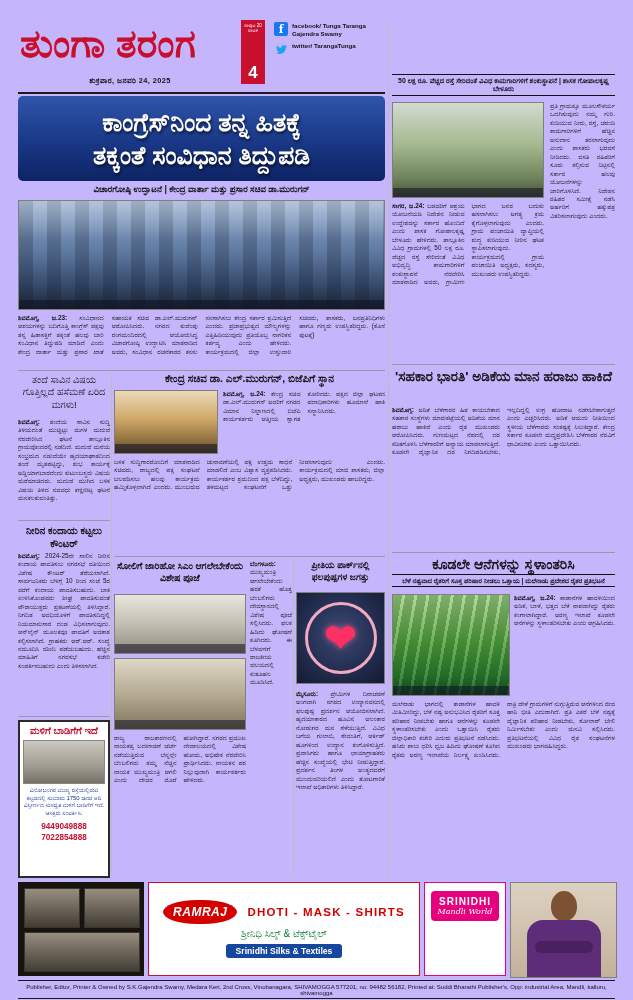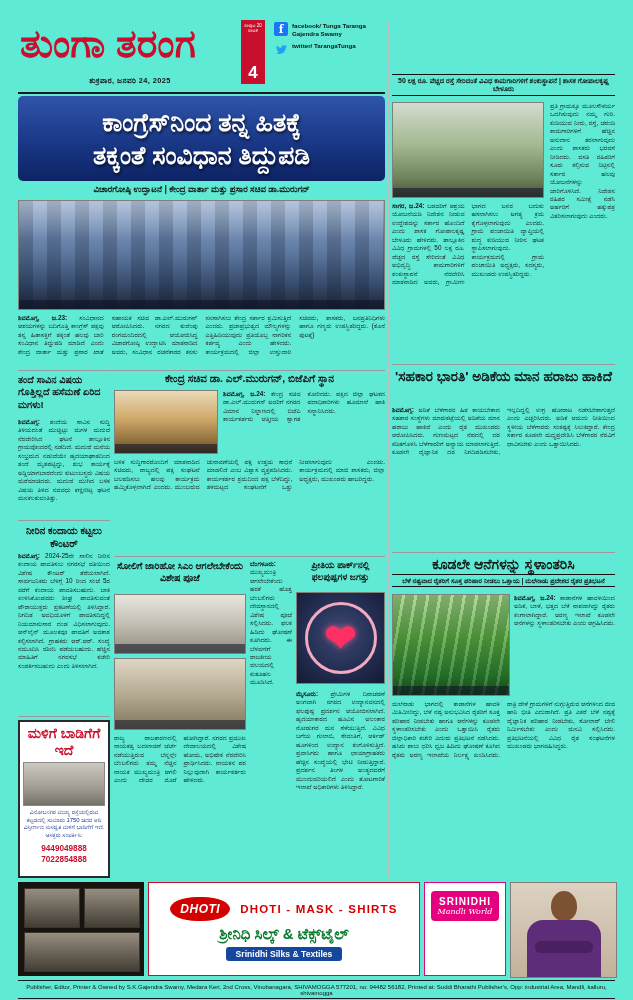--- a/index.html
+++ b/index.html
@@ -1,16 +1,16 @@
 <!DOCTYPE html>
 <html><head>
 <meta charset="utf-8">
 <style>
   html,body{margin:0;padding:0;background:#e8e8e8;}
-  .page{position:relative;width:633px;height:1000px;background:#5eead4;margin:0 auto;
+  .page{position:relative;width:633px;height:1000px;background:#c4b5fd;margin:0 auto;
         font-family:"Liberation Sans","DejaVu Sans",sans-serif;color:#141414;overflow:hidden;}
   .abs{position:absolute;box-sizing:border-box;}
   .bt{font-size:6.4px;line-height:1.32;text-align:justify;overflow:hidden;}
   .dl{font-weight:bold;}
   .cols2{column-count:2;column-gap:7px;}
   .cols3{column-count:3;column-gap:7px;}
   .cols4{column-count:4;column-gap:8px;}
   .hr{background:#9a9a9a;height:1px;}
   .vr{background:#bdbdbd;width:1px;}
 
@@ -49,26 +49,26 @@
   .r2{left:18px;top:520px;width:92px;}
   .r3{left:18px;top:716px;width:92px;}
   .r4{left:114px;top:556px;width:271px;}
   .r5{left:392px;top:364px;width:223px;}
   .r6{left:392px;top:552px;width:223px;}
   .v1{left:111px;top:372px;height:506px;}
   .v2{left:293px;top:560px;height:318px;}
   .v3{left:388px;top:22px;height:856px;}
 
   
-  .widow-h{left:18px;top:374px;width:92px;font-size:9.6px;font-weight:bold;line-height:1.3;}
+  .widow-h{left:18px;top:374px;width:92px;font-size:9.6px;font-weight:normal;text-align:center;line-height:1.3;}
   .widow-b{left:18px;top:418px;width:92px;height:100px;}
   .water-h{left:18px;top:524px;width:92px;font-size:10px;font-weight:bold;text-align:center;line-height:1.3;}
   .water-b{left:18px;top:552px;width:92px;height:162px;}
   .rental{left:18px;top:720px;width:92px;height:158px;border:2px solid #2b2b2b;background:#fff;padding:3px;display:flex;flex-direction:column;gap:3px;}
-  .rental-title{color:#c8102e;font-weight:bold;font-size:14px;text-align:center;}
+  .rental-title{color:#c8102e;font-weight:bold;font-size:10px;text-align:center;}
   .rental-photo{height:42px;border:1px solid #888;background:linear-gradient(180deg,#ccc8bf 0%,#a09c91 60%,#767168 100%);}
   .rental-body{font-size:5.9px;line-height:1.3;color:#14308a;text-align:center;}
   .rental-ph{color:#c8102e;font-weight:bold;font-size:8.2px;text-align:center;line-height:1.35;}
 
   
   .min-h{left:114px;top:372px;width:271px;font-size:10.4px;font-weight:bold;text-align:center;line-height:1.25;}
   .min-photo{left:114px;top:390px;width:104px;height:64px;
       background:linear-gradient(180deg,#ead9b8 0%,#cfa868 45%,#90703e 80%,#5c4628 100%);}
   .min-side{left:223px;top:390px;width:162px;height:64px;}
   .min-b{left:114px;top:458px;width:271px;height:96px;}
@@ -114,21 +114,21 @@
   .col-ph{position:absolute;border:1px solid #3a342c;background:linear-gradient(180deg,#978e80 0%,#645d52 60%,#423d35 100%);}
   .col-ph.a{left:6px;top:6px;width:54px;height:38px;}
   .col-ph.b{left:66px;top:6px;width:54px;height:38px;}
   .col-ph.c{left:6px;top:50px;width:114px;height:38px;}
   .ramraj{left:148px;top:882px;width:272px;height:94px;background:#fff;border:1px solid #c8102e;
           display:flex;flex-direction:column;align-items:center;justify-content:center;gap:4px;}
   .ram-row{display:flex;align-items:center;gap:10px;}
   .ramraj-logo{background:#d40000;color:#fff;font-style:italic;font-weight:bold;font-size:12px;
                padding:5px 10px;border-radius:50%/55%;letter-spacing:.5px;}
   .dhoti{color:#d40000;font-weight:bold;font-size:11.5px;letter-spacing:1.2px;}
-  .store-kn{color:#0a7a2f;font-weight:bold;font-size:15px;}
+  .store-kn{color:#0a7a2f;font-weight:normal;font-size:10px;}
   .store-en{background:#15479e;color:#fff;font-weight:bold;font-size:8.6px;padding:2px 10px;border-radius:3px;}
   .srin{left:424px;top:882px;width:82px;height:94px;background:#fff;border:1px solid #e5007e;
         display:flex;flex-direction:column;align-items:center;padding-top:8px;gap:2px;}
   .srin-box{background:#e5007e;color:#fff;border-radius:4px;text-align:center;padding:5px 6px;width:68px;box-sizing:border-box;}
   .sri-l1{font-weight:bold;font-size:10px;letter-spacing:1px;}
   .sri-l2{font-style:italic;font-size:8px;font-family:"DejaVu Serif",serif;}
   .man{left:510px;top:882px;width:105px;height:94px;overflow:hidden;position:absolute;border:1px solid #80807a;
        background:linear-gradient(180deg,#ddd2c2 0%,#c3b19b 100%);}
   .man-head{position:absolute;left:50%;transform:translateX(-50%);top:8px;width:26px;height:30px;border-radius:50% 50% 46% 46%;background:#7d5233;}
   .man-body{position:absolute;left:50%;transform:translateX(-50%);top:37px;width:74px;height:58px;border-radius:16px 16px 0 0;background:#5e2d79;}
@@ -276,21 +276,21 @@
   <div class="abs bt cols2 el-b">ಮಲೆನಾಡು ಭಾಗದಲ್ಲಿ ಕಾಡಾನೆಗಳ ಹಾವಳಿ ಮಿತಿಮೀರಿದ್ದು, ಬೆಳೆ ನಷ್ಟ ಅನುಭವಿಸಿದ ರೈತರಿಗೆ ಸೂಕ್ತ ಪರಿಹಾರ ನೀಡಬೇಕು ಹಾಗೂ ಆನೆಗಳನ್ನು ಕೂಡಲೇ ಸ್ಥಳಾಂತರಿಸಬೇಕು ಎಂದು ಒತ್ತಾಯಿಸಿ ರೈತರು ಜಿಲ್ಲಾಧಿಕಾರಿ ಕಚೇರಿ ಎದುರು ಪ್ರತಿಭಟನೆ ನಡೆಸಿದರು. ಹಸಿರು ಶಾಲು ಧರಿಸಿ ಧ್ವಜ ಹಿಡಿದು ಘೋಷಣೆ ಕೂಗಿದ ರೈತರು ಅರಣ್ಯ ಇಲಾಖೆಯ ನಿರ್ಲಕ್ಷ್ಯ ಖಂಡಿಸಿದರು. ರಾತ್ರಿ ವೇಳೆ ಗ್ರಾಮಗಳಿಗೆ ನುಗ್ಗುತ್ತಿರುವ ಆನೆಗಳಿಂದ ಜೀವ ಹಾನಿ ಭೀತಿ ಎದುರಾಗಿದೆ. ಪ್ರತಿ ಎಕರೆ ಬೆಳೆ ನಷ್ಟಕ್ಕೆ ವೈಜ್ಞಾನಿಕ ಪರಿಹಾರ ನೀಡಬೇಕು, ಸೋಲಾರ್ ಬೇಲಿ ನಿರ್ಮಿಸಬೇಕು ಎಂದು ಮನವಿ ಸಲ್ಲಿಸಿದರು. ಪ್ರತಿಭಟನೆಯಲ್ಲಿ ವಿವಿಧ ರೈತ ಸಂಘಟನೆಗಳ ಮುಖಂಡರು ಭಾಗವಹಿಸಿದ್ದರು.</div>
 
   <div class="abs collage">
     <div class="col-ph a"></div>
     <div class="col-ph b"></div>
     <div class="col-ph c"></div>
   </div>
 
   <div class="abs ramraj">
     <div class="ram-row">
-      <span class="ramraj-logo">DHOTI</span>
+      <span class="ramraj-logo">RAMRAJ</span>
       <span class="dhoti">DHOTI - MASK - SHIRTS</span>
     </div>
     <div class="store-kn">ಶ್ರೀನಿಧಿ ಸಿಲ್ಕ್ &amp; ಟೆಕ್ಸ್‌ಟೈಲ್</div>
     <div class="store-en">Srinidhi Silks &amp; Textiles</div>
   </div>
 
   <div class="abs srin">
     <div class="srin-box">
       <div class="sri-l1">SRINIDHI</div>
       <div class="sri-l2">Mandli World</div>

